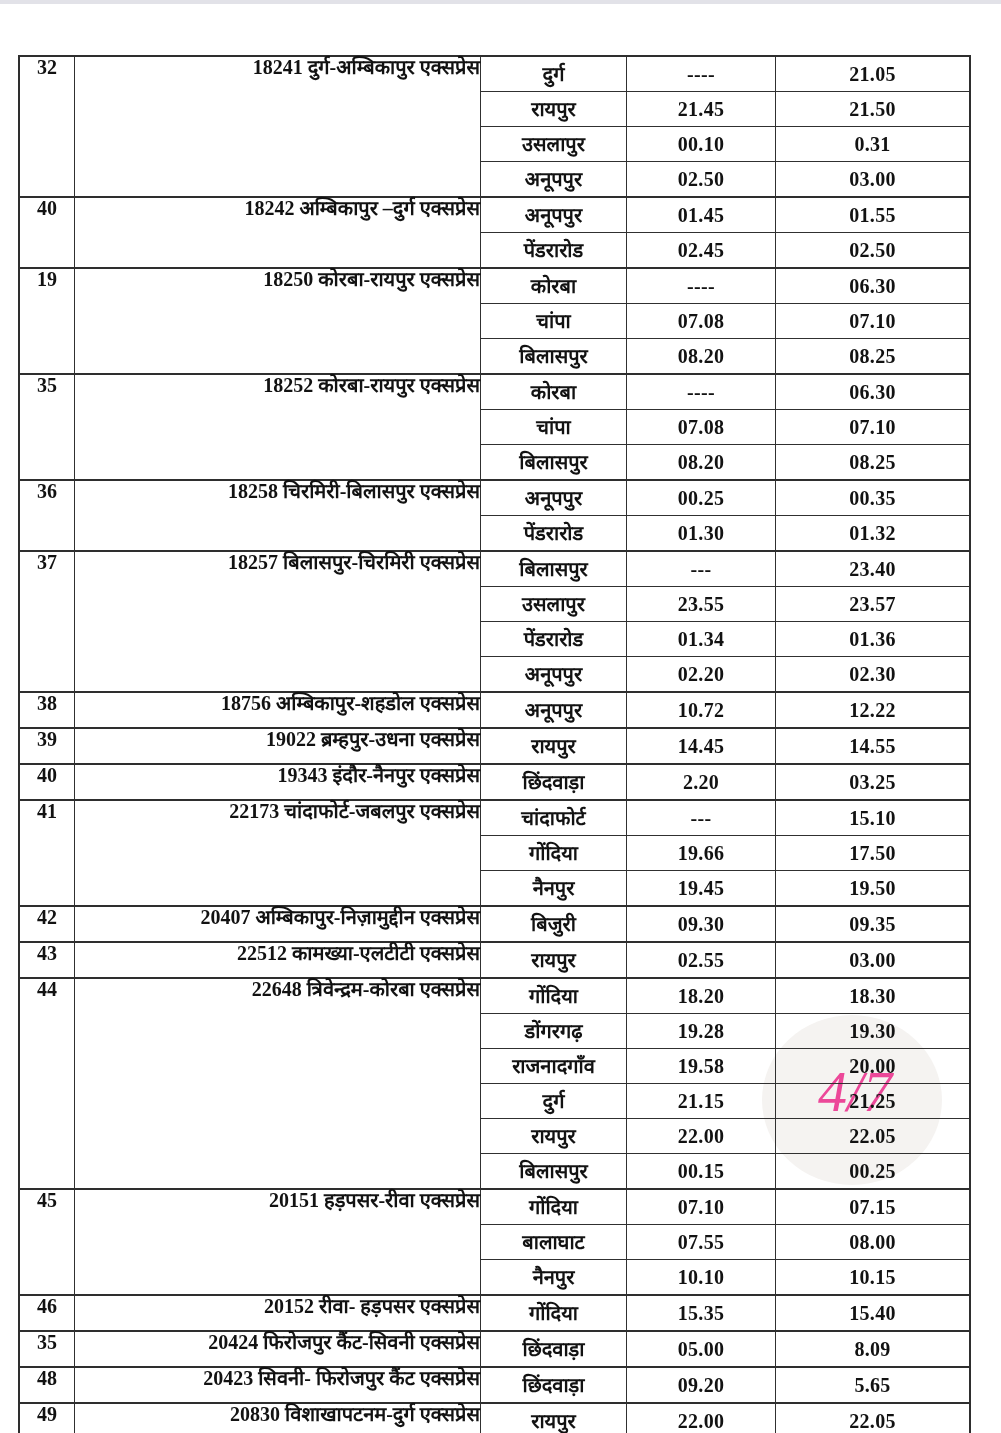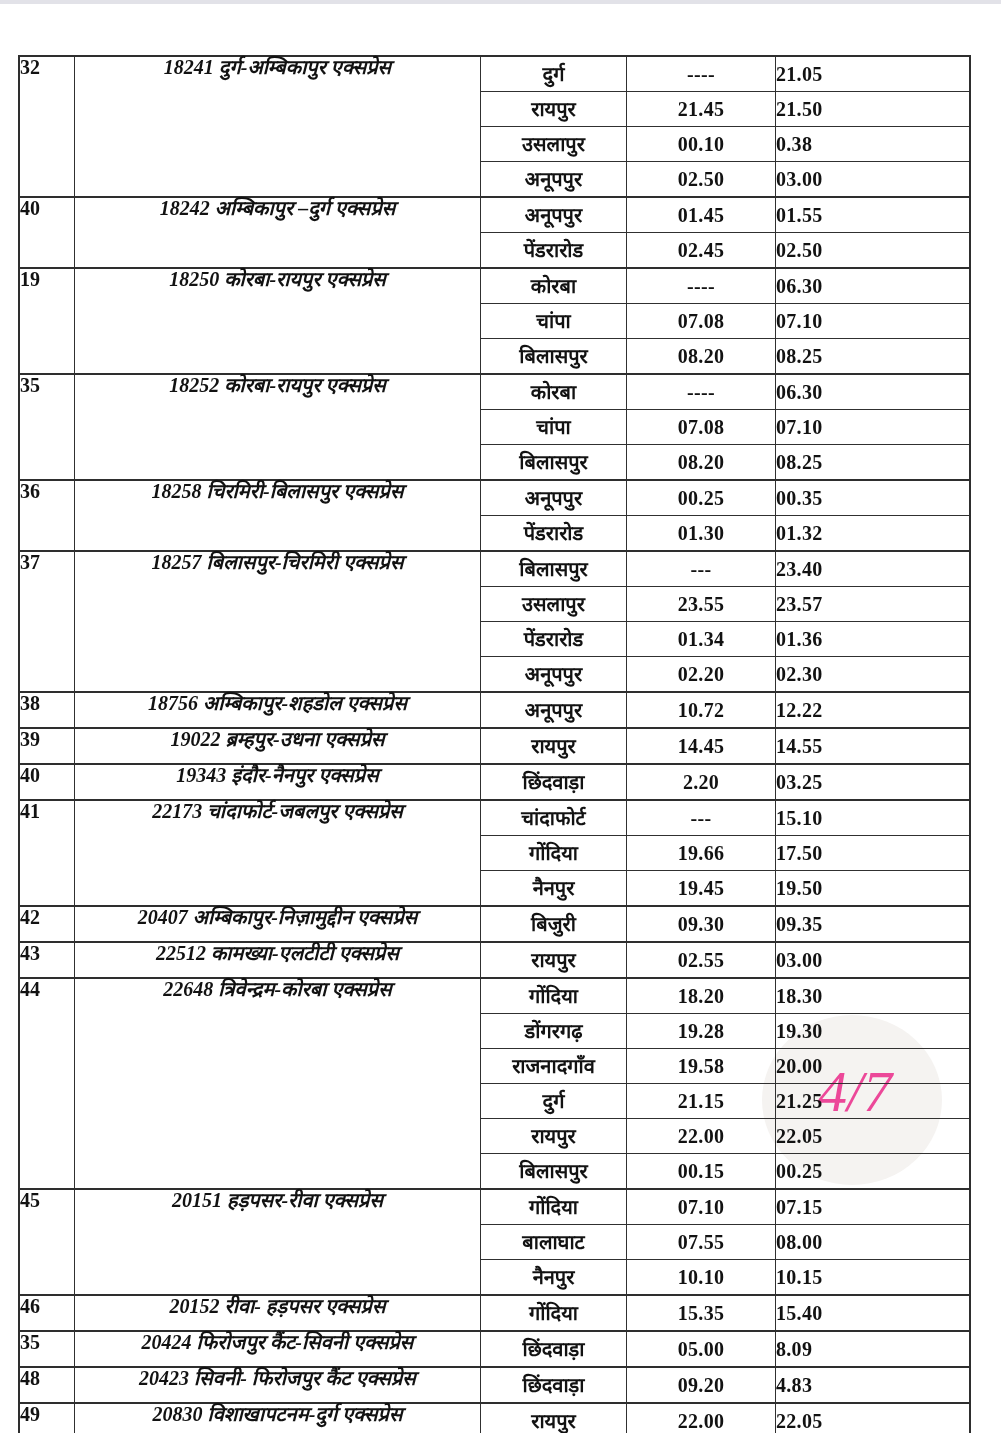--- a/index.html
+++ b/index.html
@@ -65,43 +65,44 @@
     font-size: 20px;
     color: #121212;
     background: transparent;
     line-height: 1.05;
   }
   table.timetable tbody {
     border-top: 2px solid #2e2e2e;
   }
   td.col-sn {
     width: 54px;
+    text-align: center;
     vertical-align: top;
     padding-top: 5px;
   }
   td.col-name {
     width: 405px;
-    text-align: center;
+    text-align: right;
     vertical-align: top;
     padding: 4px 6px 0 13px;
-    font-style: italic;
   }
   td.col-station {
     width: 145px;
     text-align: center;
     vertical-align: middle;
   }
   td.col-arr {
     width: 148px;
     text-align: center;
     vertical-align: middle;
     letter-spacing: 0.3px;
   }
   td.col-dep {
     width: 193px;
+    text-align: center;
     vertical-align: middle;
     letter-spacing: 0.3px;
   }
 </style>
 </head>
 <body>
 
 <div class="page">
   <div class="top-band"></div>
   <div class="watermark-circle"></div>
@@ -116,21 +117,21 @@
           <td class="col-dep">21.05</td>
         </tr>
         <tr>
           <td class="col-station">रायपुर</td>
           <td class="col-arr">21.45</td>
           <td class="col-dep">21.50</td>
         </tr>
         <tr>
           <td class="col-station">उसलापुर</td>
           <td class="col-arr">00.10</td>
-          <td class="col-dep">0.38</td>
+          <td class="col-dep">0.31</td>
         </tr>
         <tr>
           <td class="col-station">अनूपपुर</td>
           <td class="col-arr">02.50</td>
           <td class="col-dep">03.00</td>
         </tr>
       </tbody>
       <tbody>
         <tr>
           <td class="col-sn" rowspan="2">40</td>
@@ -355,21 +356,21 @@
           <td class="col-arr">05.00</td>
           <td class="col-dep">8.09</td>
         </tr>
       </tbody>
       <tbody>
         <tr>
           <td class="col-sn" rowspan="1">48</td>
           <td class="col-name" rowspan="1">20423 सिवनी- फिरोजपुर कैंट एक्सप्रेस</td>
           <td class="col-station">छिंदवाड़ा</td>
           <td class="col-arr">09.20</td>
-          <td class="col-dep">4.83</td>
+          <td class="col-dep">5.65</td>
         </tr>
       </tbody>
       <tbody>
         <tr>
           <td class="col-sn" rowspan="1">49</td>
           <td class="col-name" rowspan="1">20830 विशाखापटनम-दुर्ग एक्सप्रेस</td>
           <td class="col-station">रायपुर</td>
           <td class="col-arr">22.00</td>
           <td class="col-dep">22.05</td>
         </tr>

